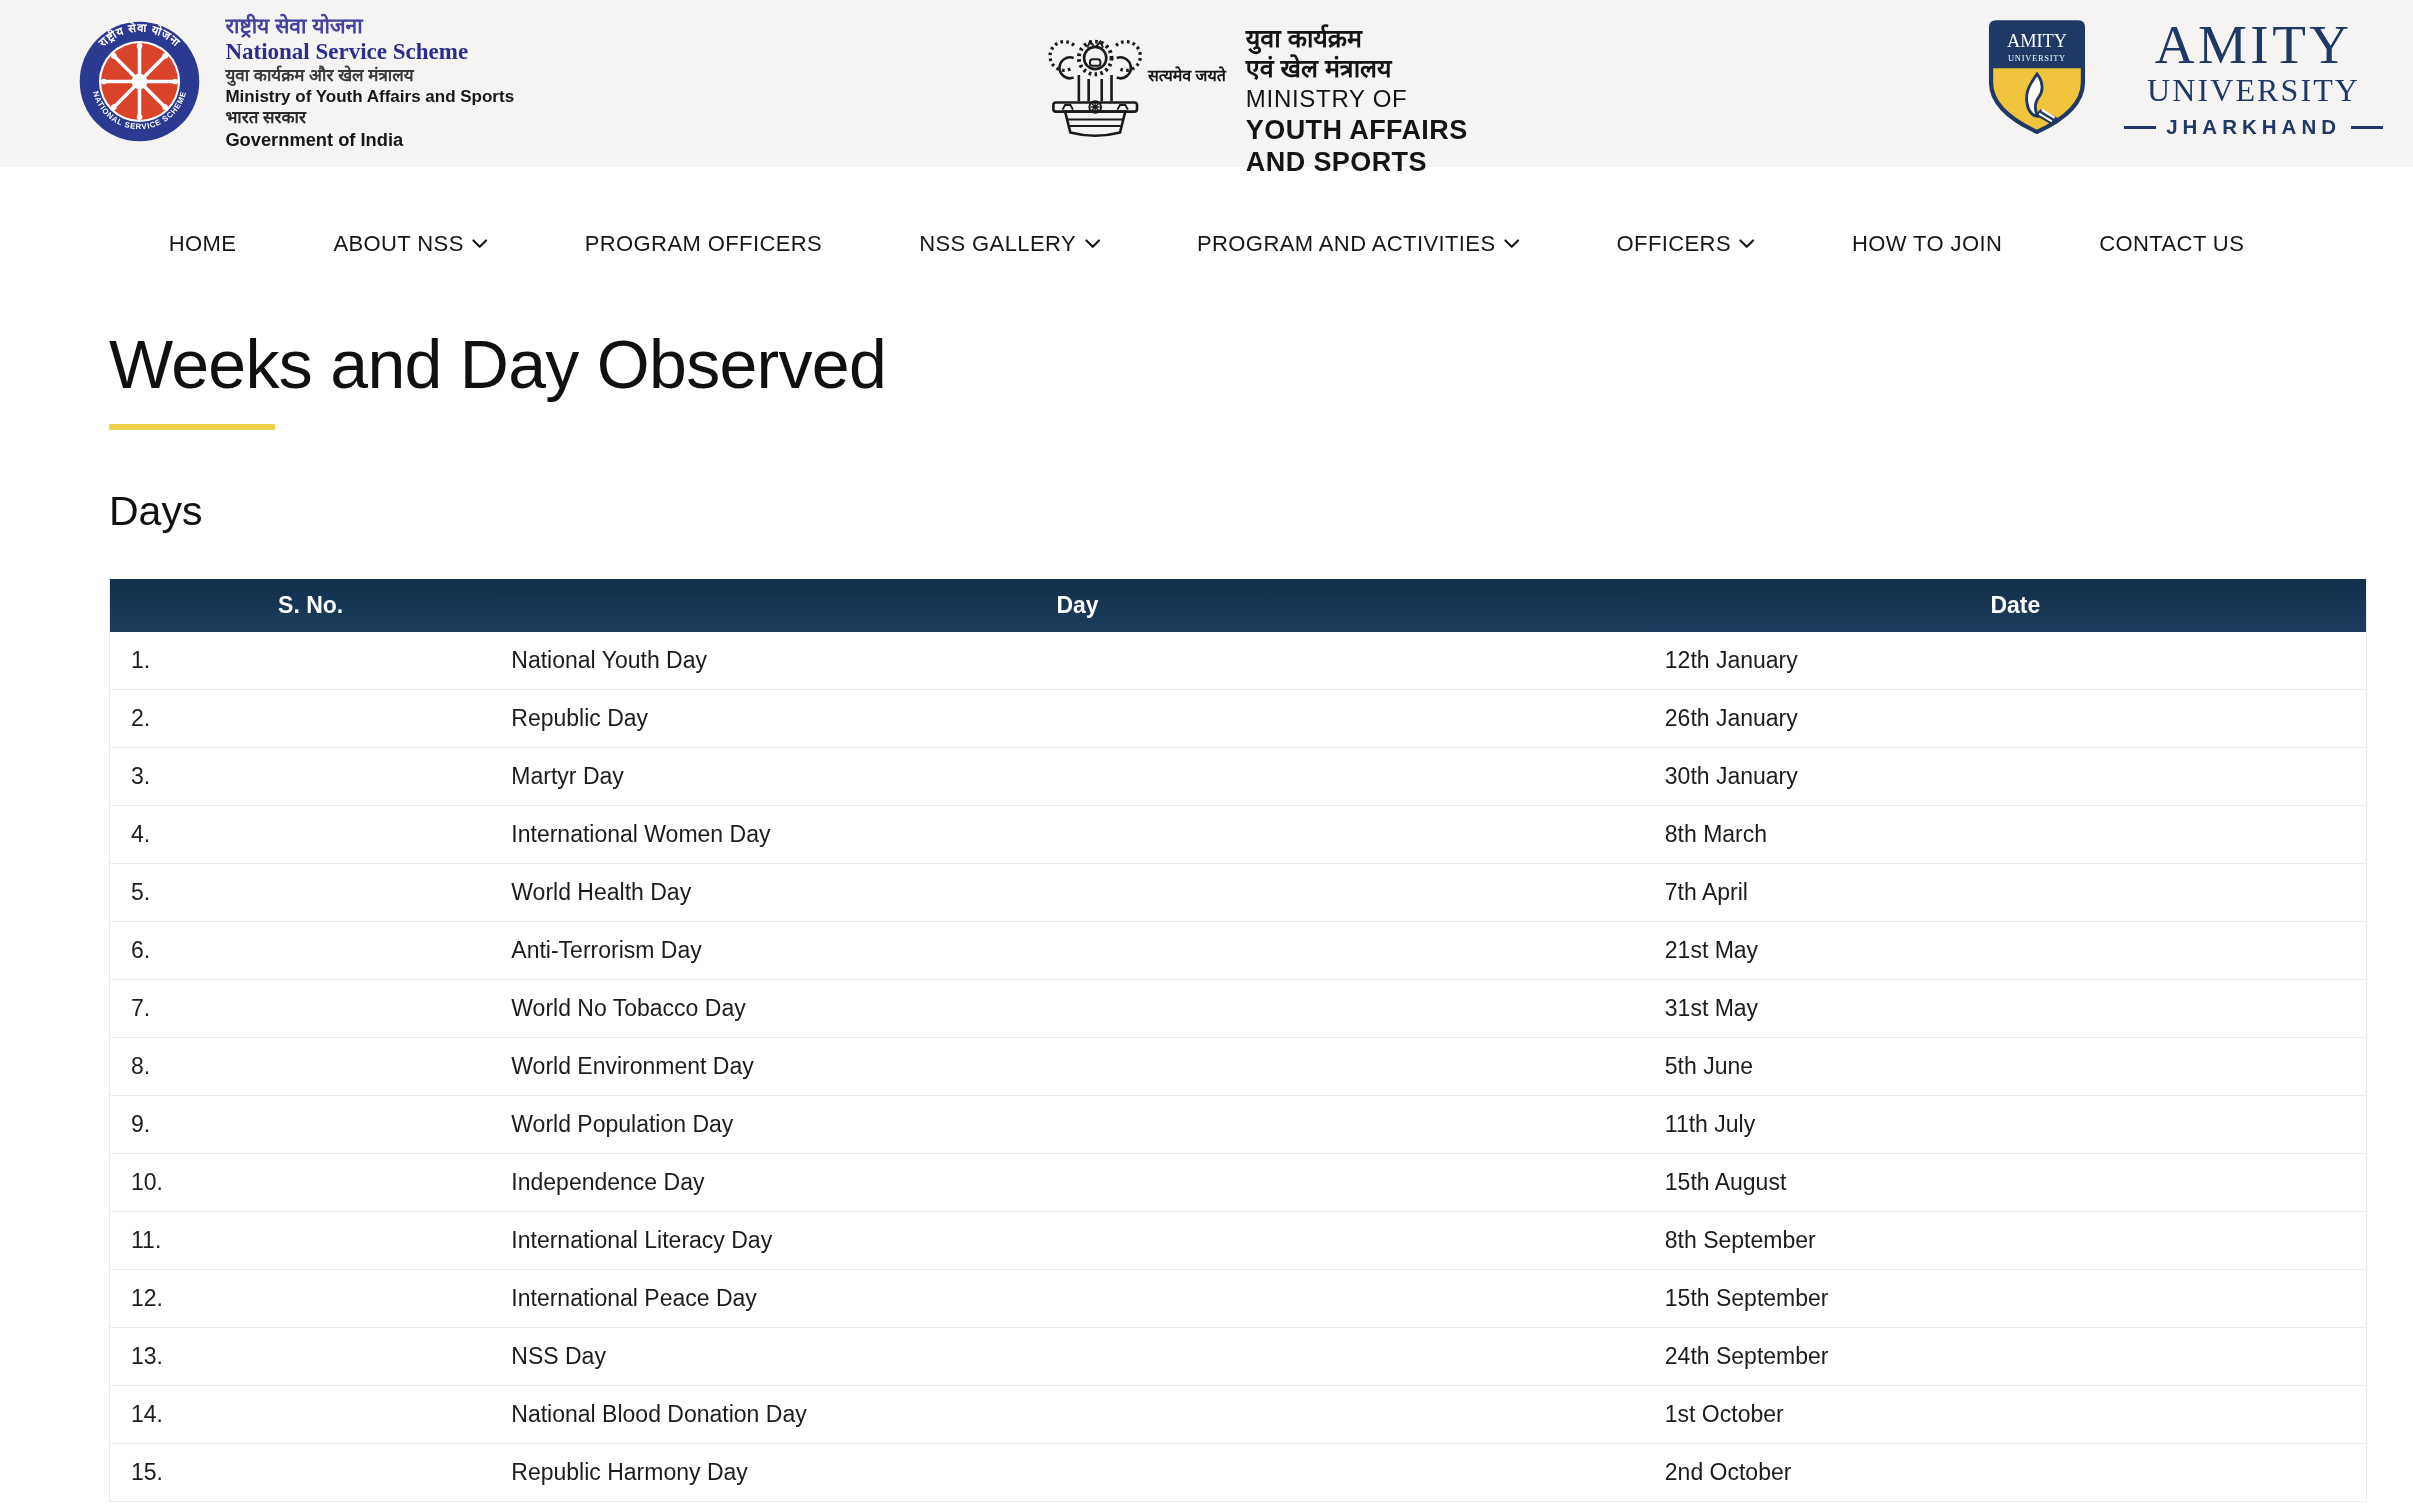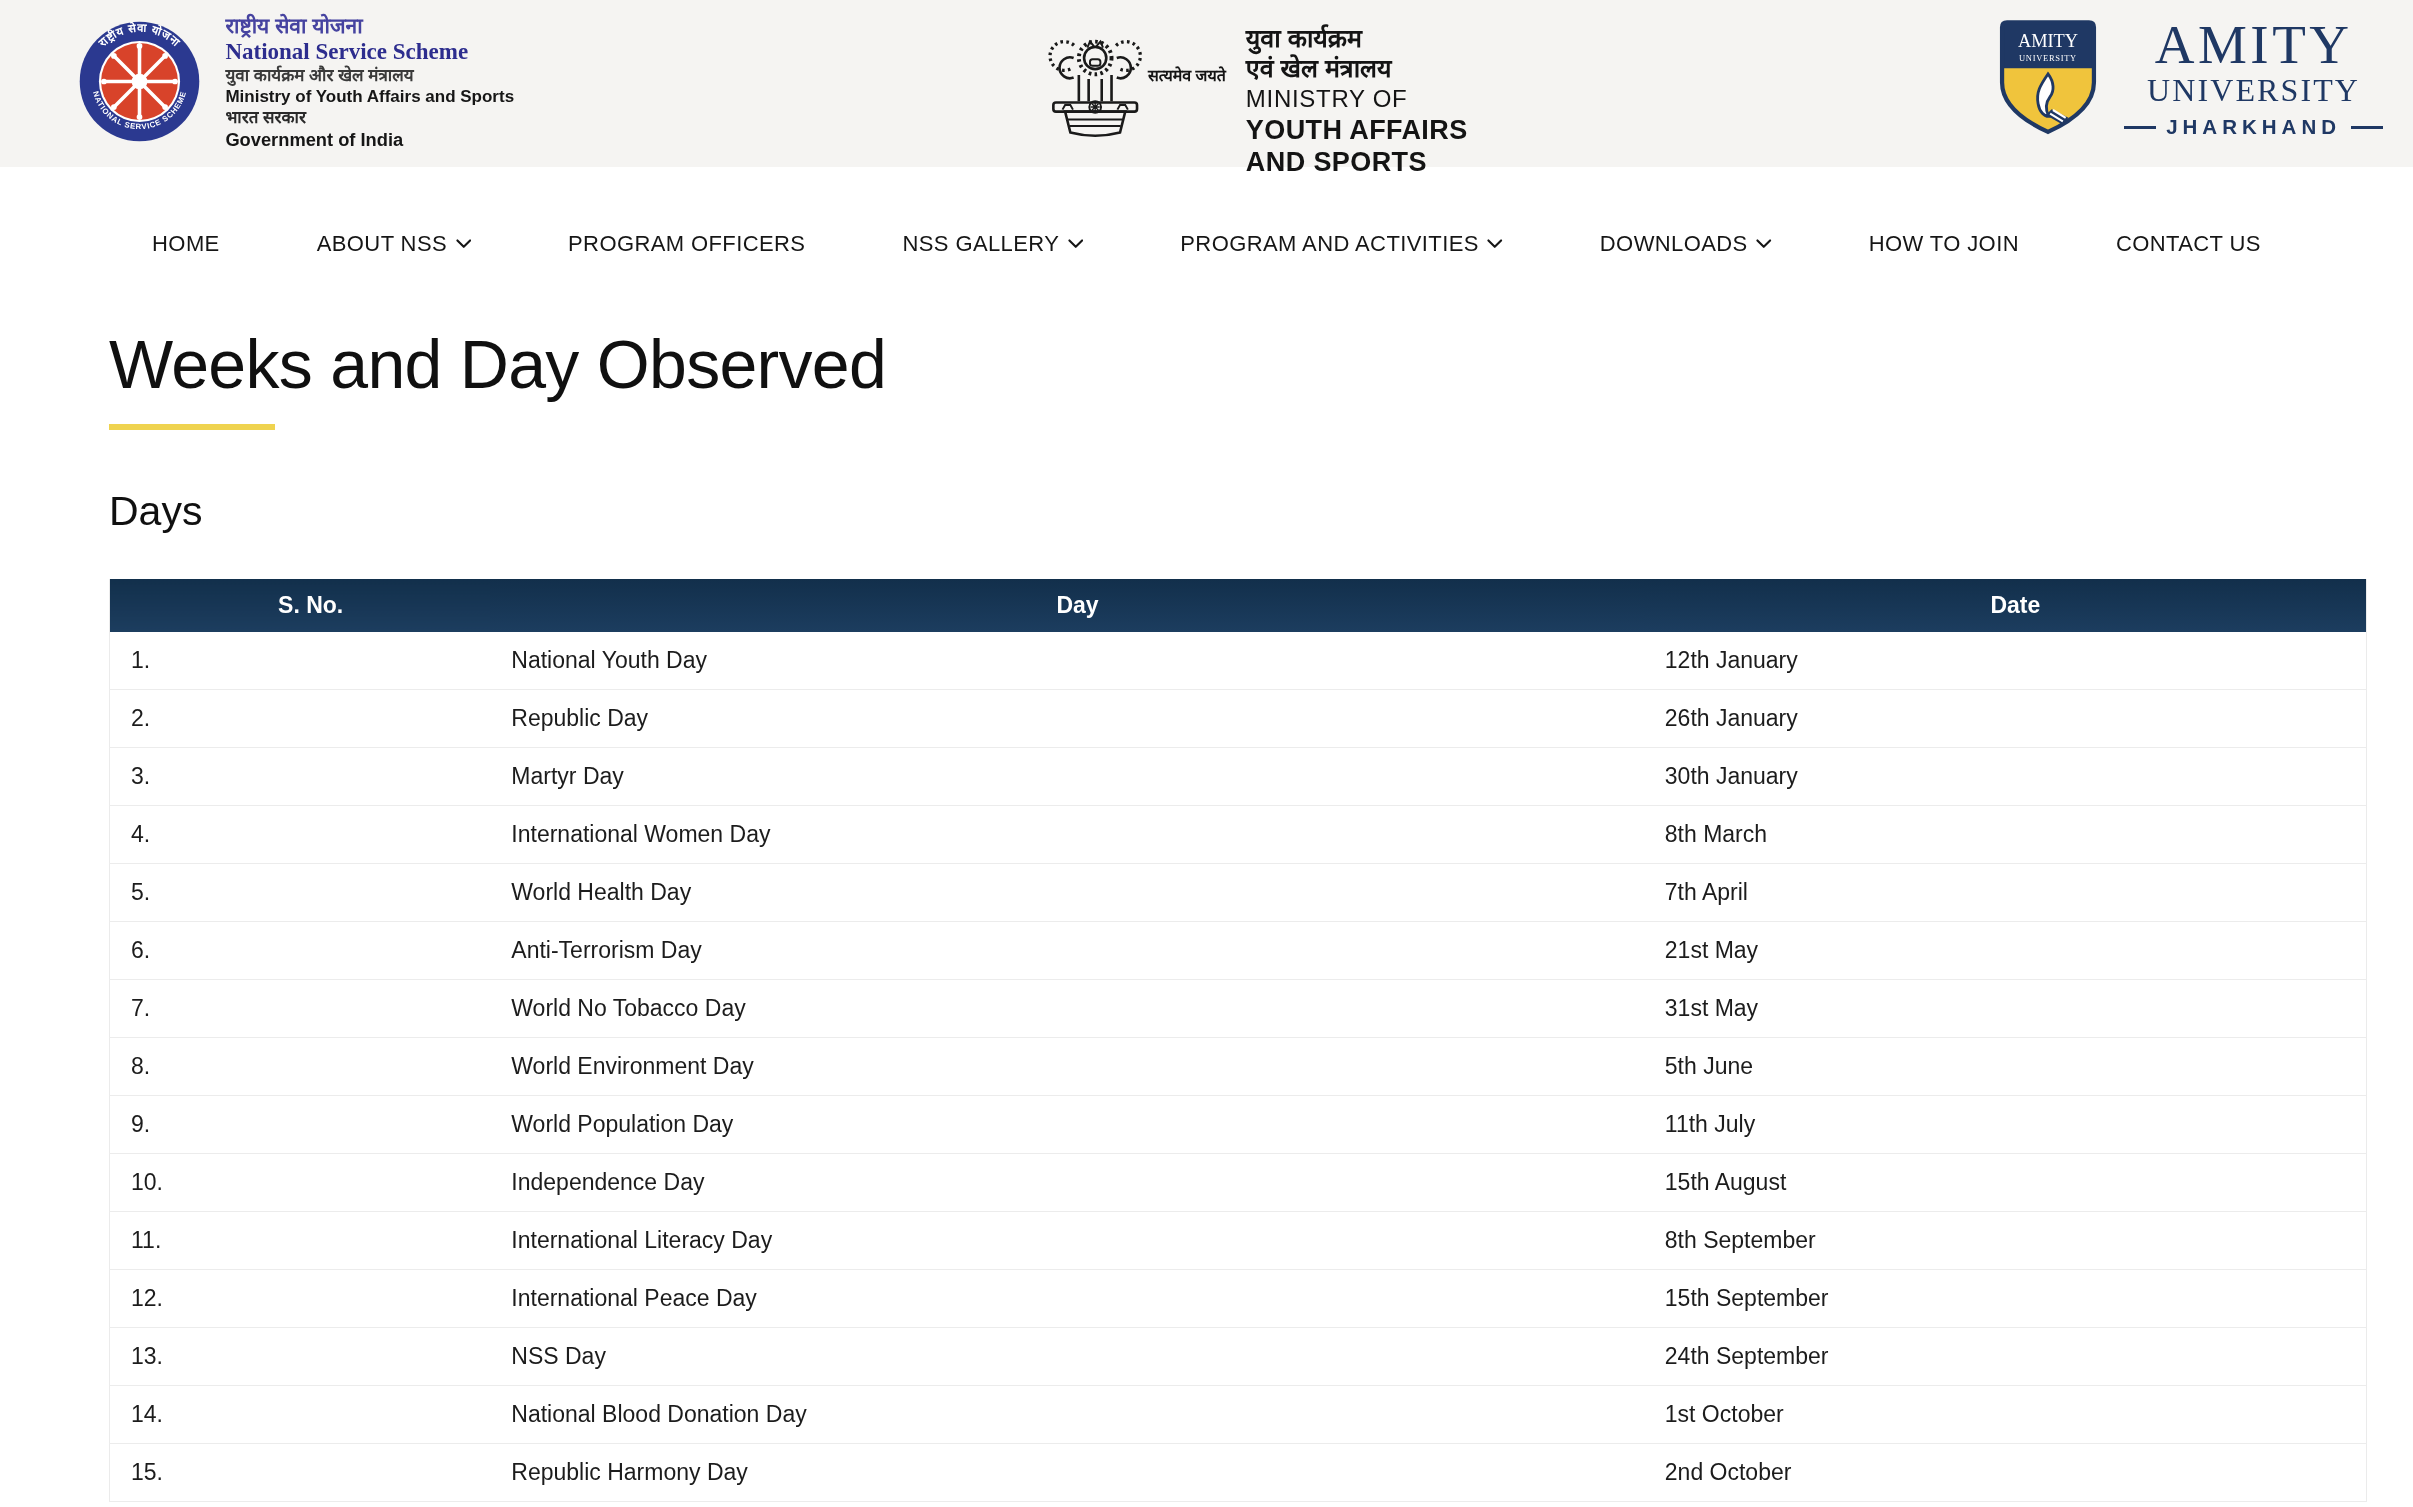--- a/index.html
+++ b/index.html
@@ -20,21 +20,21 @@
 
   .ministry-group { position:absolute; left:52%; top:7px; transform:translateX(-50%);
                     display:flex; align-items:flex-start; gap:20px; }
   .emblem-col { display:flex; flex-direction:row; align-items:center; }
   .motto { font-size:16px; font-weight:700; color:#141414; margin-top:1.4px; }
   .ministry-text { display:flex; flex-direction:column; margin-top:15.5px; line-height:1.2; color:#141414; }
   .min-l1,.min-l2 { font-size:25px; font-weight:700; }
   .min-l3 { font-size:24px; font-weight:400; letter-spacing:0.7px; margin-top:2.8px; }
   .min-l4,.min-l5 { font-size:27px; font-weight:700; letter-spacing:0.4px; }
 
-  .amity-group { position:absolute; right:30px; top:15.5px; display:flex; align-items:center; gap:23px; }
+  .amity-group { position:absolute; right:30px; top:15.5px; display:flex; align-items:center; gap:34px; }
   .amity-text { display:flex; flex-direction:column; align-items:center; color:#1f3864; }
   .amity-l1 { font-family:"Liberation Serif","DejaVu Serif",serif; font-size:55px; font-weight:400; letter-spacing:3.5px; line-height:1.05; }
   .amity-l2 { font-family:"Liberation Serif","DejaVu Serif",serif; font-size:32px; font-weight:400; letter-spacing:2.1px; line-height:1.1; }
   .amity-l3-row { display:flex; align-items:center; gap:10px; margin-top:7px; }
   .amity-dash { width:32px; height:3.5px; background:#1f3864; }
   .amity-l3 { font-size:20.5px; font-weight:700; letter-spacing:5px; }
 
   
   nav { width:100%; height:90px; background:#fff; display:flex; align-items:flex-end;
         justify-content:center; gap:97px; }
@@ -190,21 +190,21 @@
         <polyline points="2,2 11,11 20,2" fill="none" stroke="#161616" stroke-width="3" stroke-linecap="round" stroke-linejoin="round"></polyline>
       </svg>
     </div>
     <div class="nav-item">
       <span>PROGRAM AND ACTIVITIES</span>
       <svg class="chev" viewBox="0 0 22 14">
         <polyline points="2,2 11,11 20,2" fill="none" stroke="#161616" stroke-width="3" stroke-linecap="round" stroke-linejoin="round"></polyline>
       </svg>
     </div>
     <div class="nav-item">
-      <span>DOWNLOADS</span>
+      <span>OFFICERS</span>
       <svg class="chev" viewBox="0 0 22 14">
         <polyline points="2,2 11,11 20,2" fill="none" stroke="#161616" stroke-width="3" stroke-linecap="round" stroke-linejoin="round"></polyline>
       </svg>
     </div>
     <div class="nav-item">
       <span>HOW TO JOIN</span>
 
     </div>
     <div class="nav-item">
       <span>CONTACT US</span>

